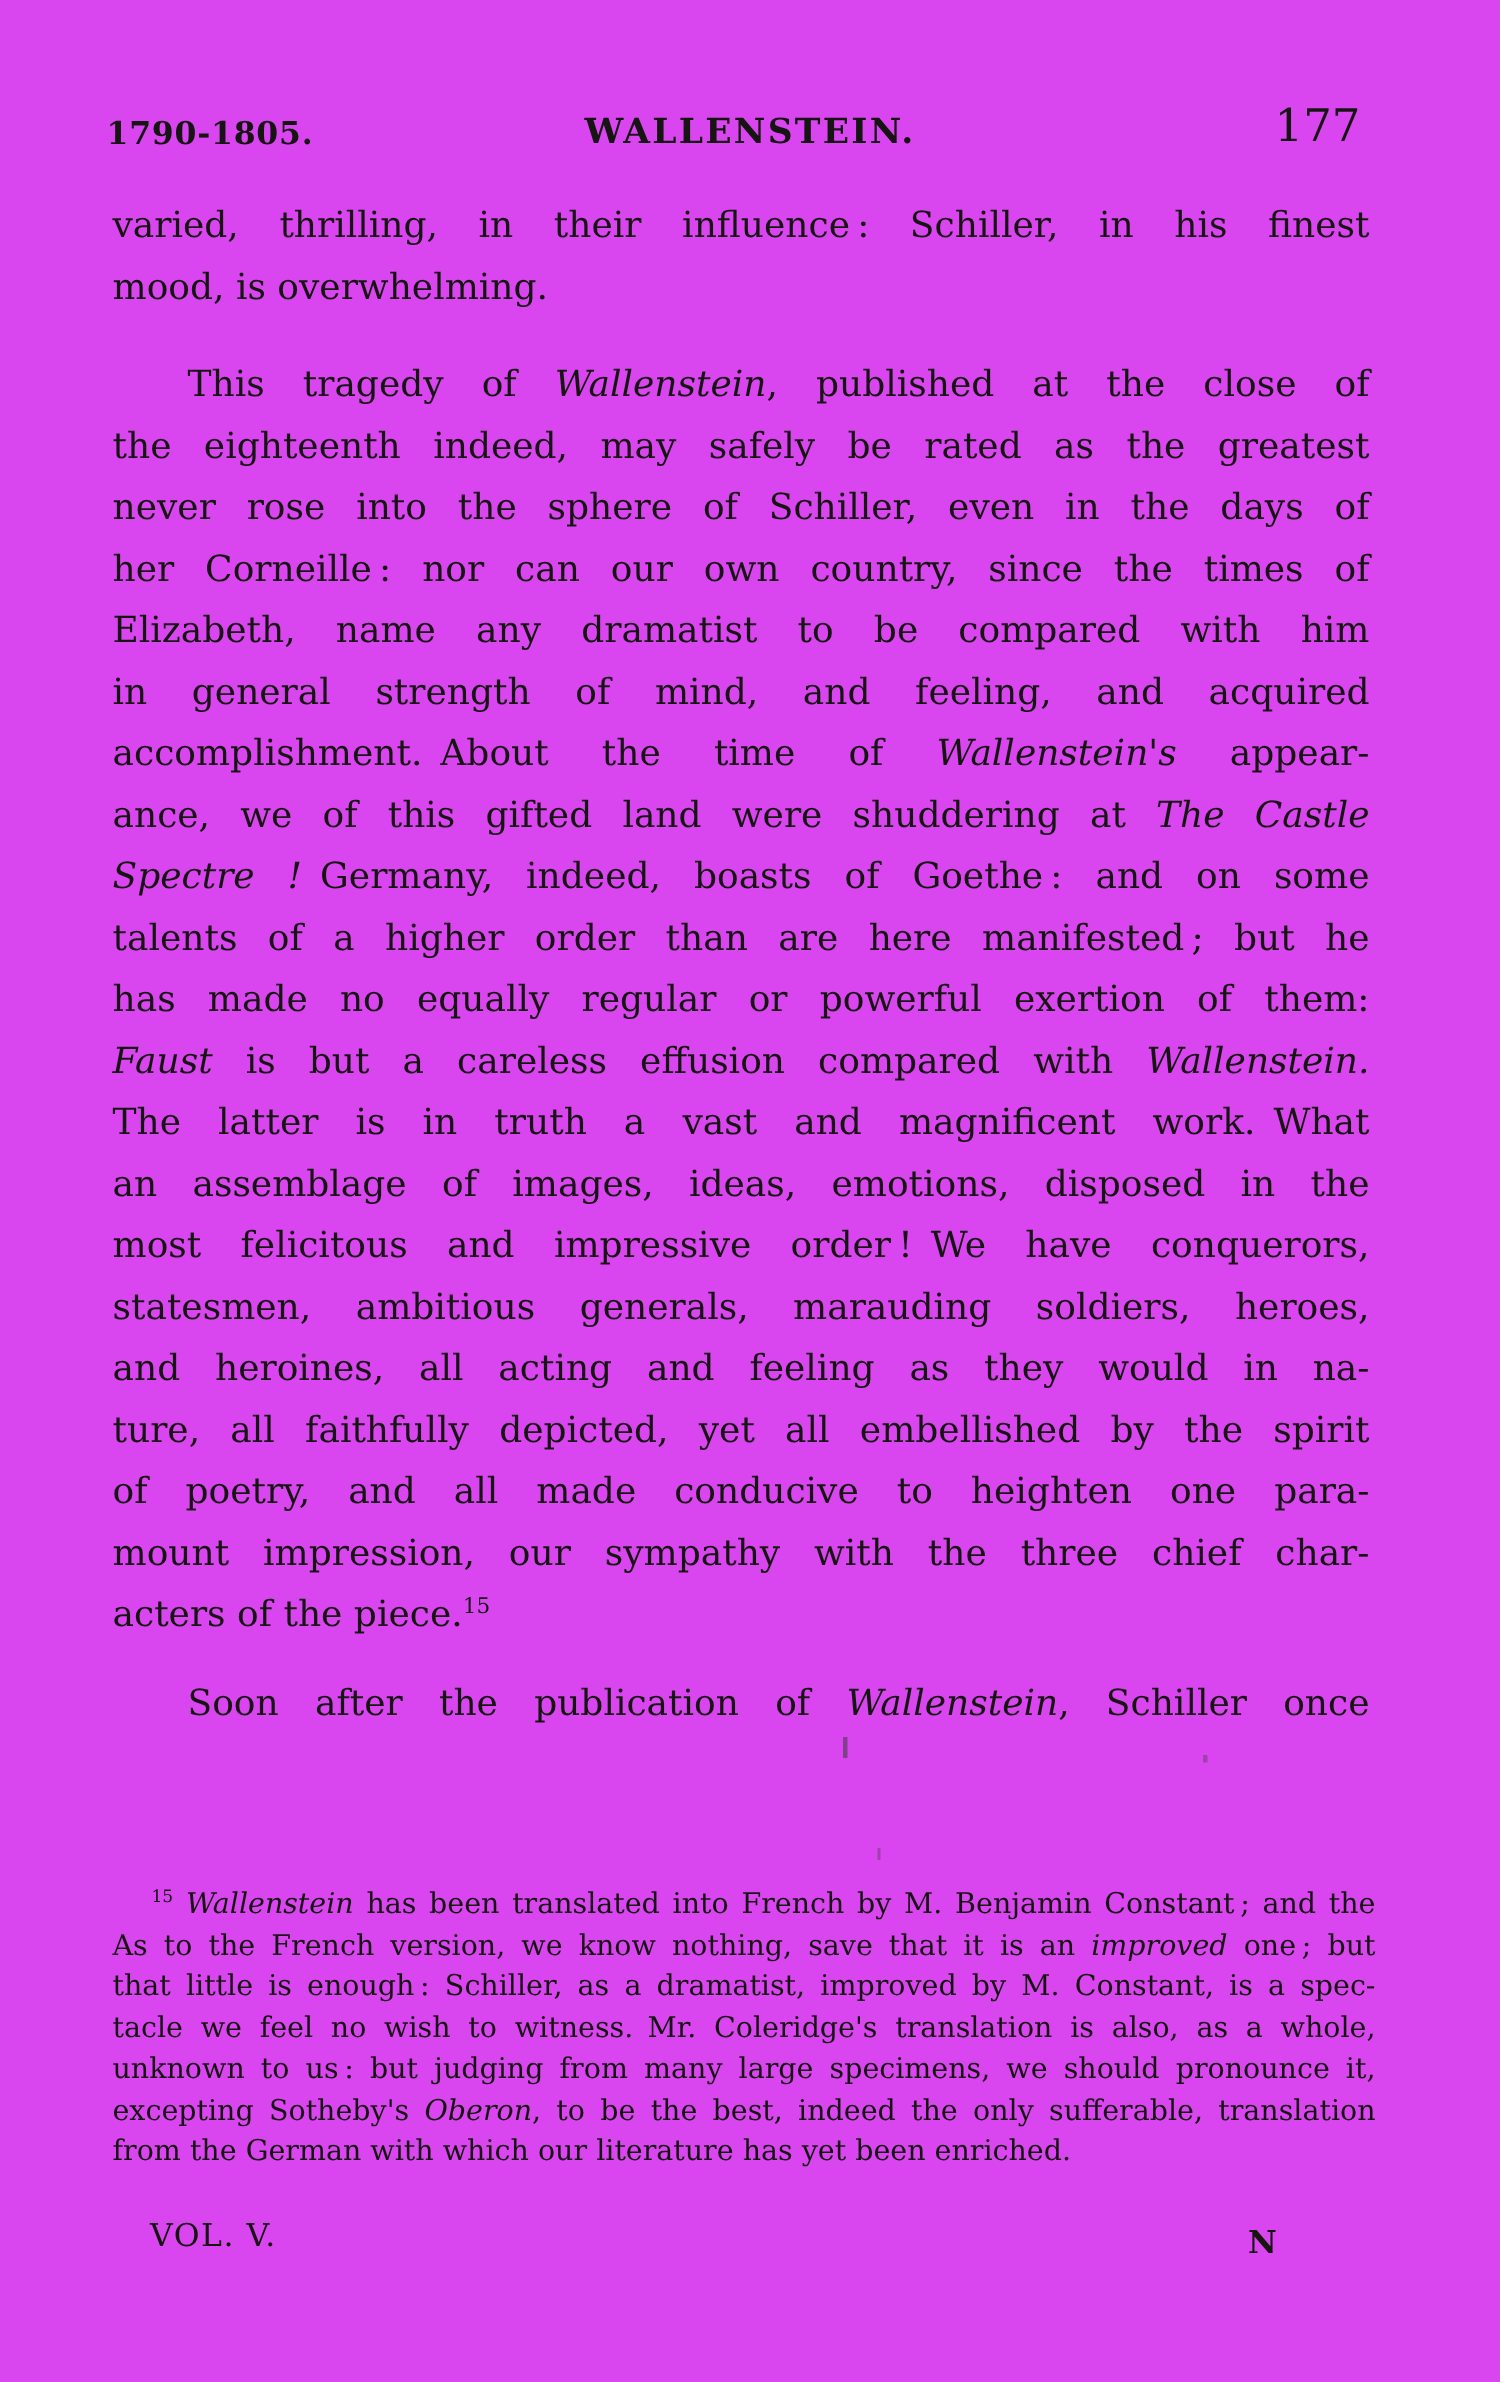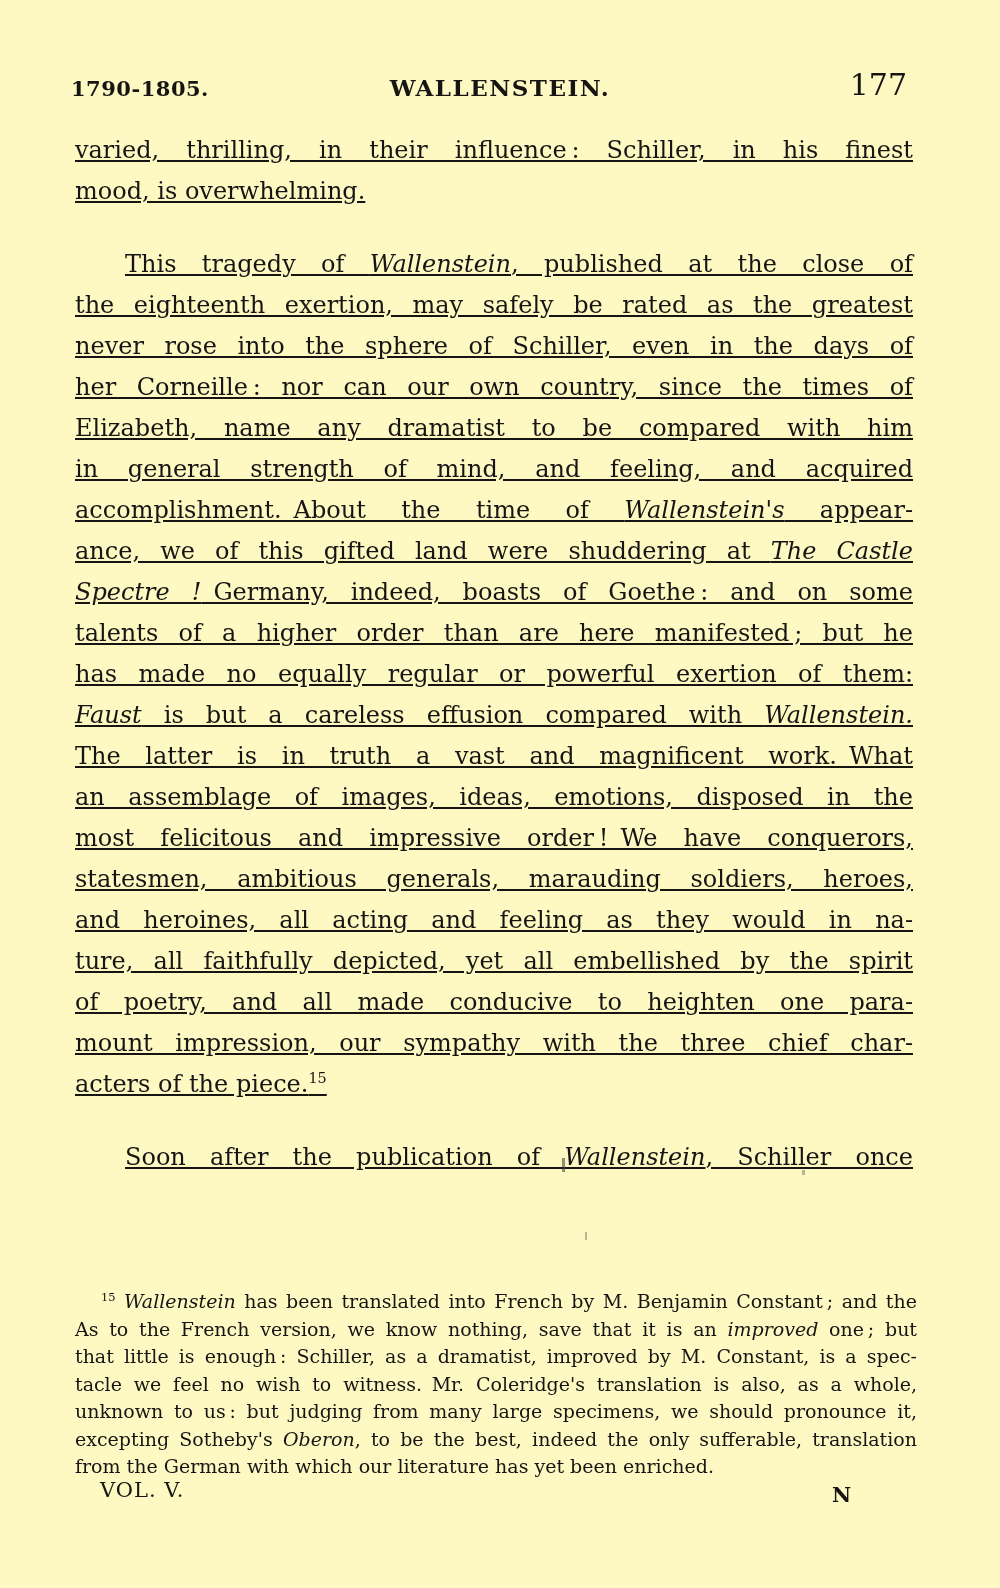--- a/index.html
+++ b/index.html
@@ -7,21 +7,21 @@
   body {
     background: #fbfbf9;
     color: #171513;
     font-family: "DejaVu Serif", "Liberation Serif", serif;
     overflow: hidden;
     position: relative;
   }
   .page {
     position: absolute;
     inset: 0;
-    background: #fef9c3;
+    background: #d946ef;
   }
 
   
   .pagehead {
     position: absolute;
     top: 70px; left: 75px; right: 75px; height: 34px;
   }
   .head-left {
     position: absolute; left: -4px; top: 6px;
     font-size: 21px; font-weight: bold; letter-spacing: 0.5px;
@@ -33,26 +33,26 @@
   }
   .head-right {
     position: absolute; right: 18px; top: -3px;
     font-size: 30px;
   }
 
   
   .body-text {
     position: absolute;
     left: 75px; top: 130px; width: 838px;
-    font-size: 24px; line-height: 41px; text-decoration: underline;
+    font-size: 24px; line-height: 41px;
   }
   .line { text-align: justify; }
   .jline { text-align-last: justify; }
   .lastline { text-align-last: left; }
-  .indent { text-indent: 50px; margin-top: 32px; }
+  .indent { text-indent: 50px; }
   .para.p2 { margin-top: 24px; }
   .para.p3 { margin-top: 18px; }
   .it { font-style: italic; }
   .sup { font-size: 60%; vertical-align: super; line-height: 0; letter-spacing: 0; }
 
   
   .footnote {
     position: absolute;
     left: 75px; top: 1256px; width: 842px;
     font-size: 19px; line-height: 27.5px;
@@ -86,21 +86,21 @@
     <span class="head-right">177</span>
   </header>
 
   <main class="body-text">
     <div class="para p1">
         <div class="line jline"><span>varied, thrilling, in their influence : Schiller, in his finest</span></div>
         <div class="line lastline"><span>mood, is overwhelming.</span></div>
       </div>
     <div class="para p2">
         <div class="line jline indent"><span>This tragedy of </span><span class="it">Wallenstein</span><span>, published at the close of</span></div>
-        <div class="line jline"><span>the eighteenth exertion, may safely be rated as the greatest</span></div>
+        <div class="line jline"><span>the eighteenth indeed, may safely be rated as the greatest</span></div>
         <div class="line jline"><span>never rose into the sphere of Schiller, even in the days of</span></div>
         <div class="line jline"><span>her Corneille : nor can our own country, since the times of</span></div>
         <div class="line jline"><span>Elizabeth, name any dramatist to be compared with him</span></div>
         <div class="line jline"><span>in general strength of mind, and feeling, and acquired</span></div>
         <div class="line jline"><span>accomplishment. About the time of </span><span class="it">Wallenstein's</span><span> appear-</span></div>
         <div class="line jline"><span>ance, we of this gifted land were shuddering at </span><span class="it">The Castle</span></div>
         <div class="line jline"><span class="it">Spectre !</span><span> Germany, indeed, boasts of Goethe : and on some</span></div>
         <div class="line jline"><span>talents of a higher order than are here manifested ; but he</span></div>
         <div class="line jline"><span>has made no equally regular or powerful exertion of them:</span></div>
         <div class="line jline"><span class="it">Faust</span><span> is but a careless effusion compared with </span><span class="it">Wallenstein.</span></div>

